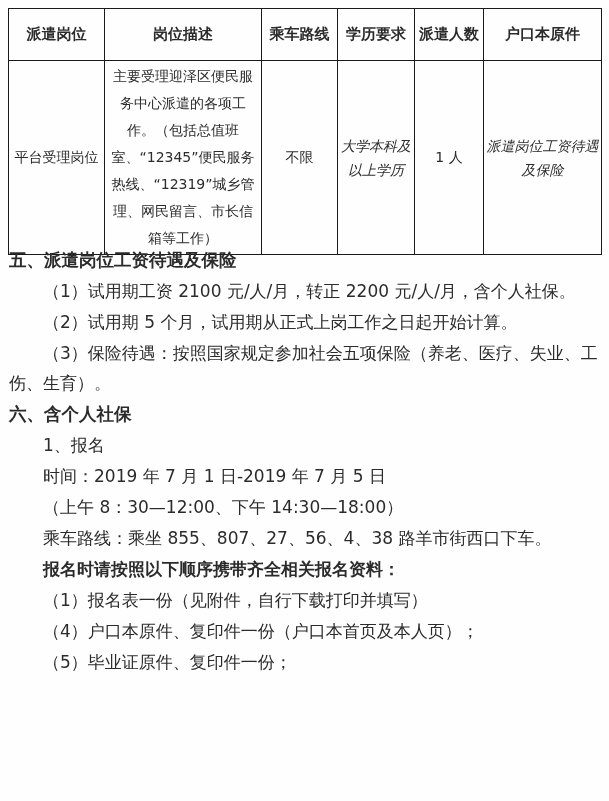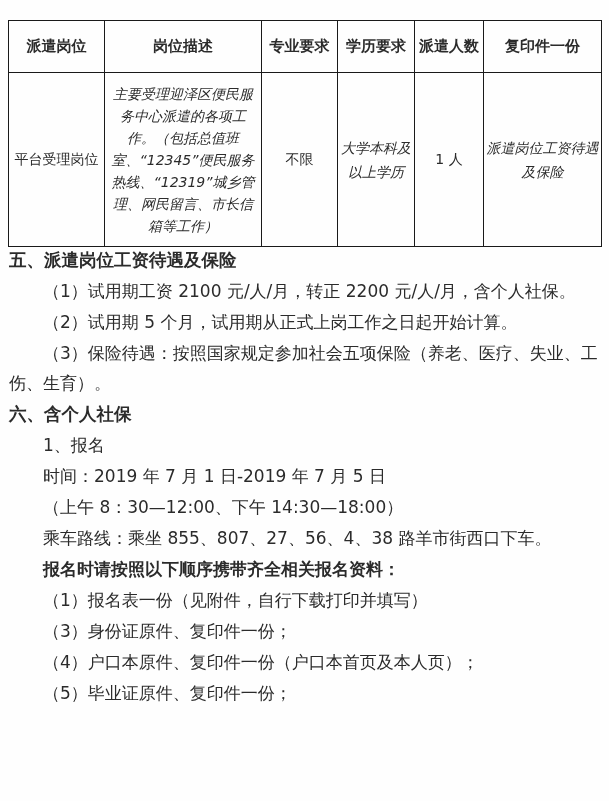--- a/index.html
+++ b/index.html
@@ -5,38 +5,38 @@
   html,body{margin:0;padding:0;}
   body{
     width:609px;height:801px;overflow:hidden;
     background:#ffffff;color:#2b2b2b;
     font-family:"DejaVu Sans",sans-serif;
     -webkit-font-smoothing:none;
   }
   .page{position:relative;width:609px;height:801px;background:#fefefe;}
   
   .job-table{
-    position:absolute;left:8px;top:20px;width:593px;
+    position:absolute;left:8px;top:8px;width:593px;
     border-collapse:collapse;table-layout:fixed;
     font-size:14px;color:#2b2b2b;
   }
   .job-table th,.job-table td{
     border:1.5px solid #1a1a1a;
     text-align:center;vertical-align:middle;
     padding:2px;
     font-weight:normal;
   }
   .job-table thead tr{height:52px;}
   .job-table tbody tr{height:174px;}
   .job-table th{font-weight:bold;font-size:15px;}
   .col1{width:96px;} .col2{width:157px;} .col3{width:76px;}
   .col4{width:77px;} .col5{width:69px;} .col6{width:118px;}
   .cell-desc{
     text-align:justify;text-justify:inter-ideograph;
-    padding:6px 10px;line-height:22px;font-style:italic;
+    padding:6px 10px;line-height:27px;
   }
   .cell-mid{line-height:24px;font-style:italic;}
   
   .content{
     position:absolute;left:8px;top:244px;width:593px;
     font-size:17px;line-height:30px;
   }
   .content p{margin:1px;padding:0;}
   .h{font-weight:bold;font-size:17.5px;}
   .ind{text-indent:2em;}
@@ -53,24 +53,24 @@
         <col class="col2">
         <col class="col3">
       <col class="col4">
         <col class="col5">
         <col class="col6">
     </colgroup>
     <thead>
       <tr>
         <th>派遣岗位</th>
         <th>岗位描述</th>
-        <th>专业要求</th>
+        <th>乘车路线</th>
         <th>学历要求</th>
         <th>派遣人数</th>
-        <th>复印件一份</th>
+        <th>户口本原件</th>
       </tr>
     </thead>
     <tbody>
       <tr>
         <td>平台受理岗位</td>
         <td class="cell-desc">主要受理迎泽区便民服务中心派遣的各项工作。（包括总值班室、“12345”便民服务热线、“12319”城乡管理、网民留言、市长信箱等工作）</td>
         <td>不限</td>
         <td class="cell-mid">大学本科及以上学历</td>
         <td>1 人</td>
         <td class="cell-mid">派遣岗位工资待遇及保险</td>
@@ -83,18 +83,17 @@
     <p class="ind">（1）试用期工资 2100 元/人/月，转正 2200 元/人/月，含个人社保。</p>
     <p class="ind">（2）试用期 5 个月，试用期从正式上岗工作之日起开始计算。</p>
     <p class="ind">（3）保险待遇：按照国家规定参加社会五项保险（养老、医疗、失业、工伤、生育）。</p>
     <p class="h">六、含个人社保</p>
     <p class="ind">1、报名</p>
     <p class="ind">时间：2019 年 7 月 1 日-2019 年 7 月 5 日</p>
     <p class="ind">（上午 8：30—12:00、下午 14:30—18:00）</p>
     <p class="ind">乘车路线：乘坐 855、807、27、56、4、38 路羊市街西口下车。</p>
     <p class="ind b">报名时请按照以下顺序携带齐全相关报名资料：</p>
     <p class="ind">（1）报名表一份（见附件，自行下载打印并填写）</p>
-    <p class="ind">（3）身份证原件、复印件一份；</p>
     <p class="ind">（4）户口本原件、复印件一份（户口本首页及本人页）；</p>
     <p class="ind">（5）毕业证原件、复印件一份；</p>
   </div>
 
 </div>
 
 </body></html>

